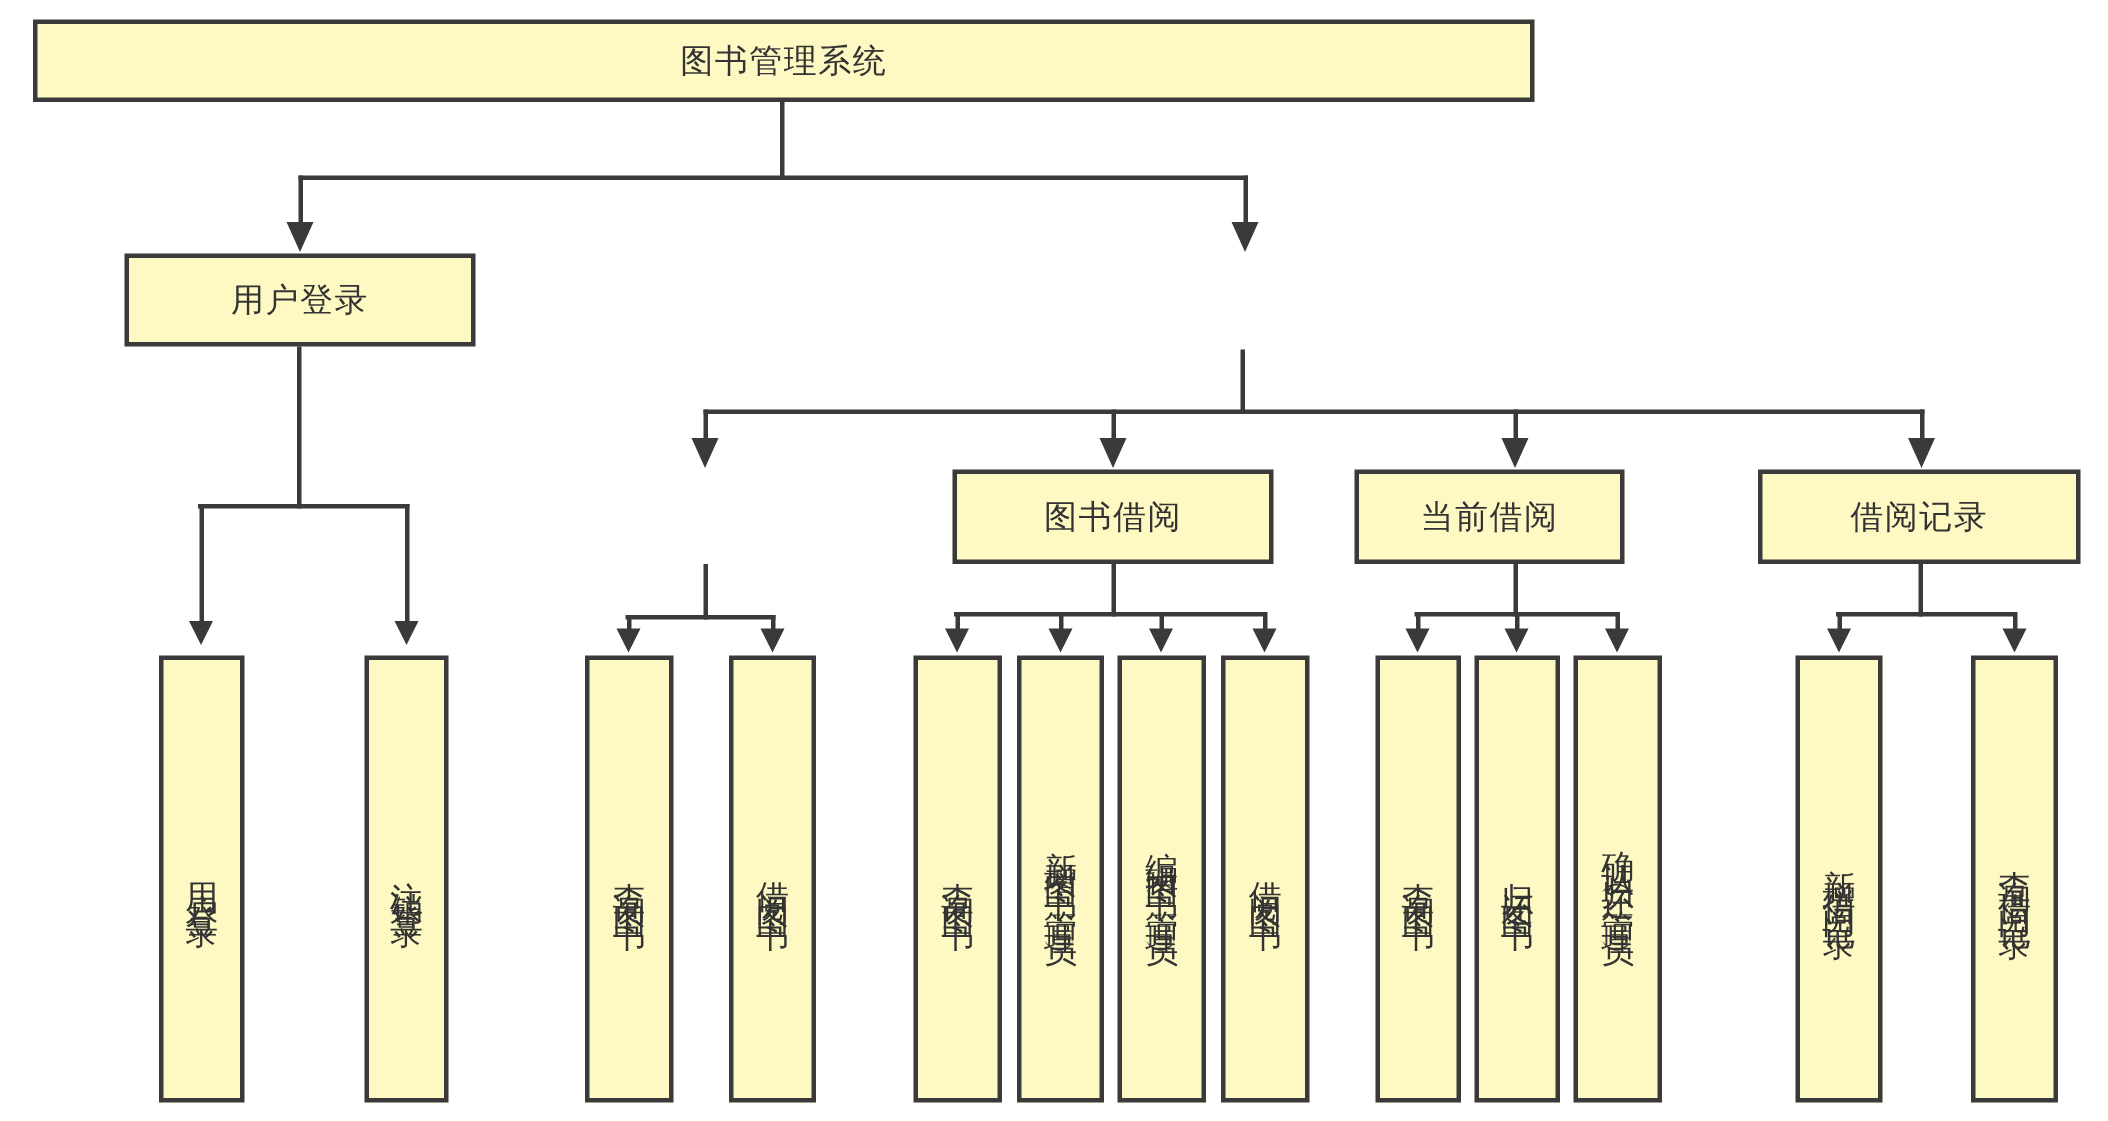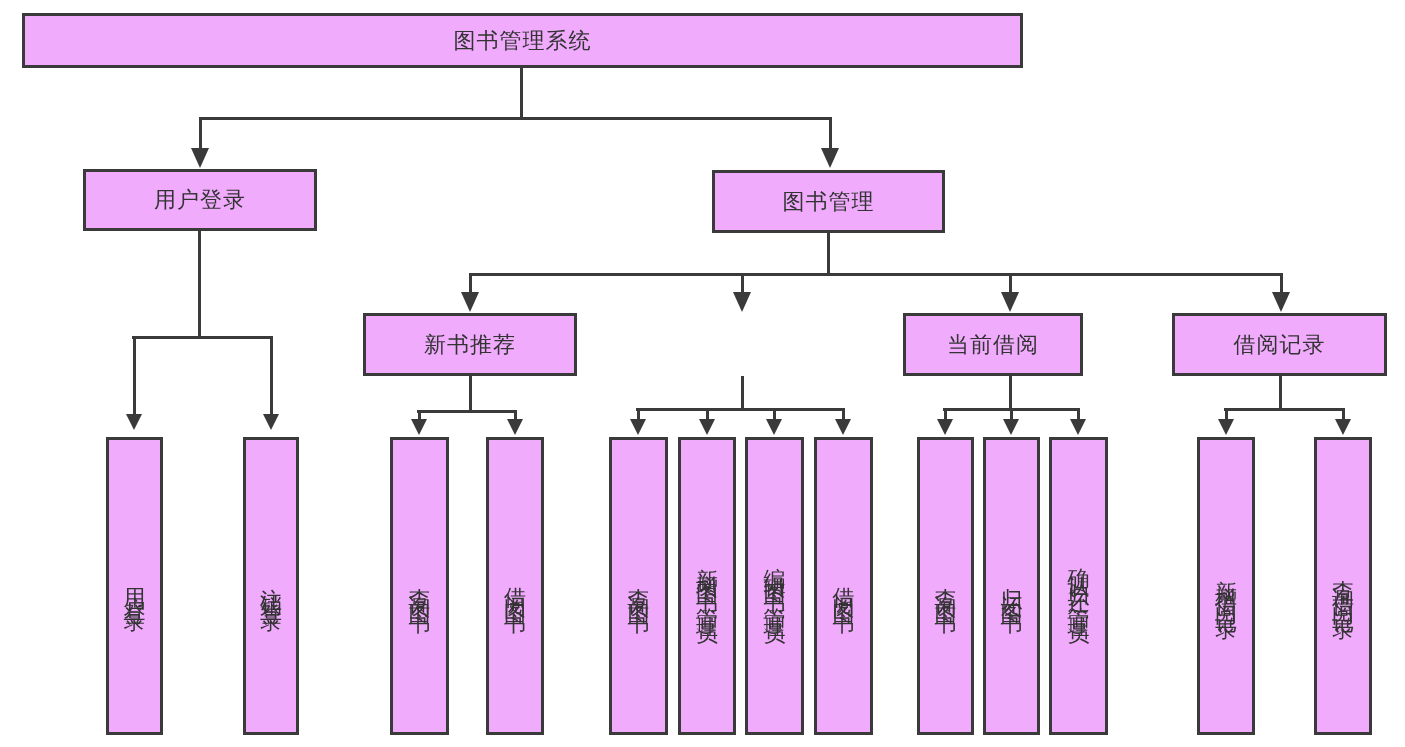--- a/index.html
+++ b/index.html
@@ -15,21 +15,21 @@
     background:var(--bg);
     font-family:"Liberation Sans","DejaVu Sans",sans-serif;
     color:var(--text);
     overflow:hidden;
   }
   
   .node{
     position:absolute;
     box-sizing:border-box;
     border:3px solid var(--line);
-    background:#f0abfc;
+    background:#fef9c3;
     display:flex;align-items:center;justify-content:center;text-align:center;
   }
   .hnode{font-size:22px;letter-spacing:1px;}
   .leaf span{
     writing-mode:vertical-rl;
     text-orientation:mixed;
     font-size:22px;
     line-height:1;
     letter-spacing:8px;
     white-space:nowrap;
@@ -64,37 +64,34 @@
   <div class="vline" style="left:520px;top:68px;height:52px;"></div>
   <div class="hline" style="left:199px;top:117px;width:633px;"></div>
   <div class="vline" style="left:199px;top:117px;height:34px;"></div>
   <div class="arrow big" style="left:191px;top:148px;"></div>
   <div class="vline" style="left:829px;top:117px;height:34px;"></div>
   <div class="arrow big" style="left:821px;top:148px;"></div>
 
   <div class="node hnode" style="left:83px;top:169px;width:234px;height:62px;">
     <span>用户登录</span>
   </div>
-  <div class="node hnode" style="left:712px;top:170px;width:233px;height:63px;">
-    <span>图书管理</span>
-  </div>
 
   <div class="vline" style="left:827px;top:233px;height:43px;"></div>
   <div class="hline" style="left:469px;top:273px;width:814px;"></div>
   <div class="vline" style="left:469px;top:273px;height:22px;"></div>
   <div class="arrow big" style="left:461px;top:292px;"></div>
   <div class="vline" style="left:741px;top:273px;height:22px;"></div>
   <div class="arrow big" style="left:733px;top:292px;"></div>
   <div class="vline" style="left:1009px;top:273px;height:22px;"></div>
   <div class="arrow big" style="left:1001px;top:292px;"></div>
   <div class="vline" style="left:1280px;top:273px;height:22px;"></div>
   <div class="arrow big" style="left:1272px;top:292px;"></div>
 
-  <div class="node hnode" style="left:363px;top:313px;width:214px;height:63px;">
-    <span>新书推荐</span>
+  <div class="node hnode" style="left:635px;top:313px;width:214px;height:63px;">
+    <span>图书借阅</span>
   </div>
   <div class="node hnode" style="left:903px;top:313px;width:180px;height:63px;">
     <span>当前借阅</span>
   </div>
   <div class="node hnode" style="left:1172px;top:313px;width:215px;height:63px;">
     <span>借阅记录</span>
   </div>
 
   <div class="vline" style="left:198px;top:231px;height:108px;"></div>
   <div class="hline" style="left:132px;top:336px;width:141px;"></div>

